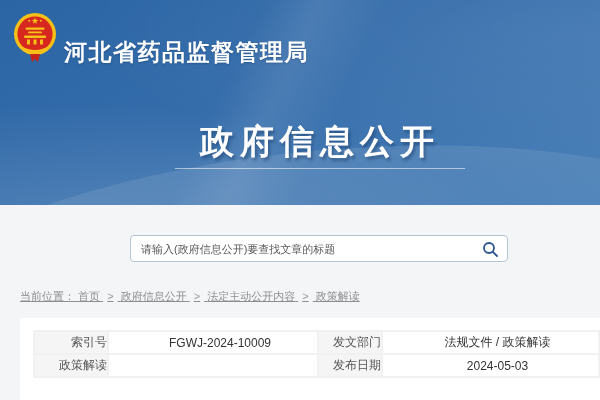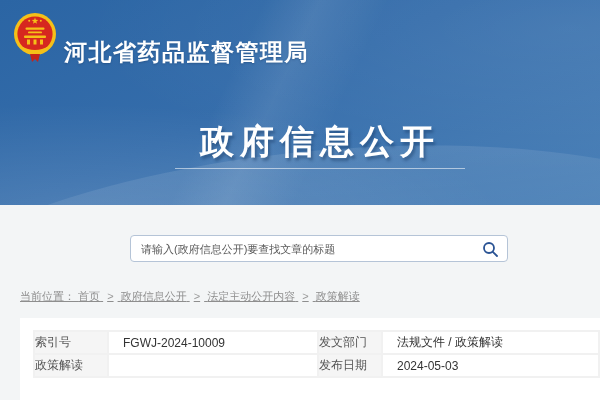--- a/index.html
+++ b/index.html
@@ -79,22 +79,22 @@
     position:absolute; left:20px; top:113px; width:580px; height:90px;
     background:#ffffff;
   }
 
   table.doc {
     margin:12px 0 0 13px; width:567px;
     border-collapse:collapse; table-layout:fixed;
     font-size:12px;
   }
   table.doc td { border:2px solid #f1f1f1; height:23px; vertical-align:middle; }
-  td.lbl { background:#f5f5f5; color:#555; text-align:left; }
-  td.val { background:#ffffff; color:#333; padding-left:14px; text-align:left; }
+  td.lbl { background:#f5f5f5; color:#555; text-align:right; }
+  td.val { background:#ffffff; color:#333; padding-left:14px; text-align:center; }
   col.c1 { width:74px; } col.c2 { width:210px; } col.c3 { width:64px; }
 </style>
 </head>
 <body>
 
 <div class="hero">
   <div class="streak"></div>
 
   <div class="logo-row">
     <svg class="emblem" viewBox="0 0 44 58">

